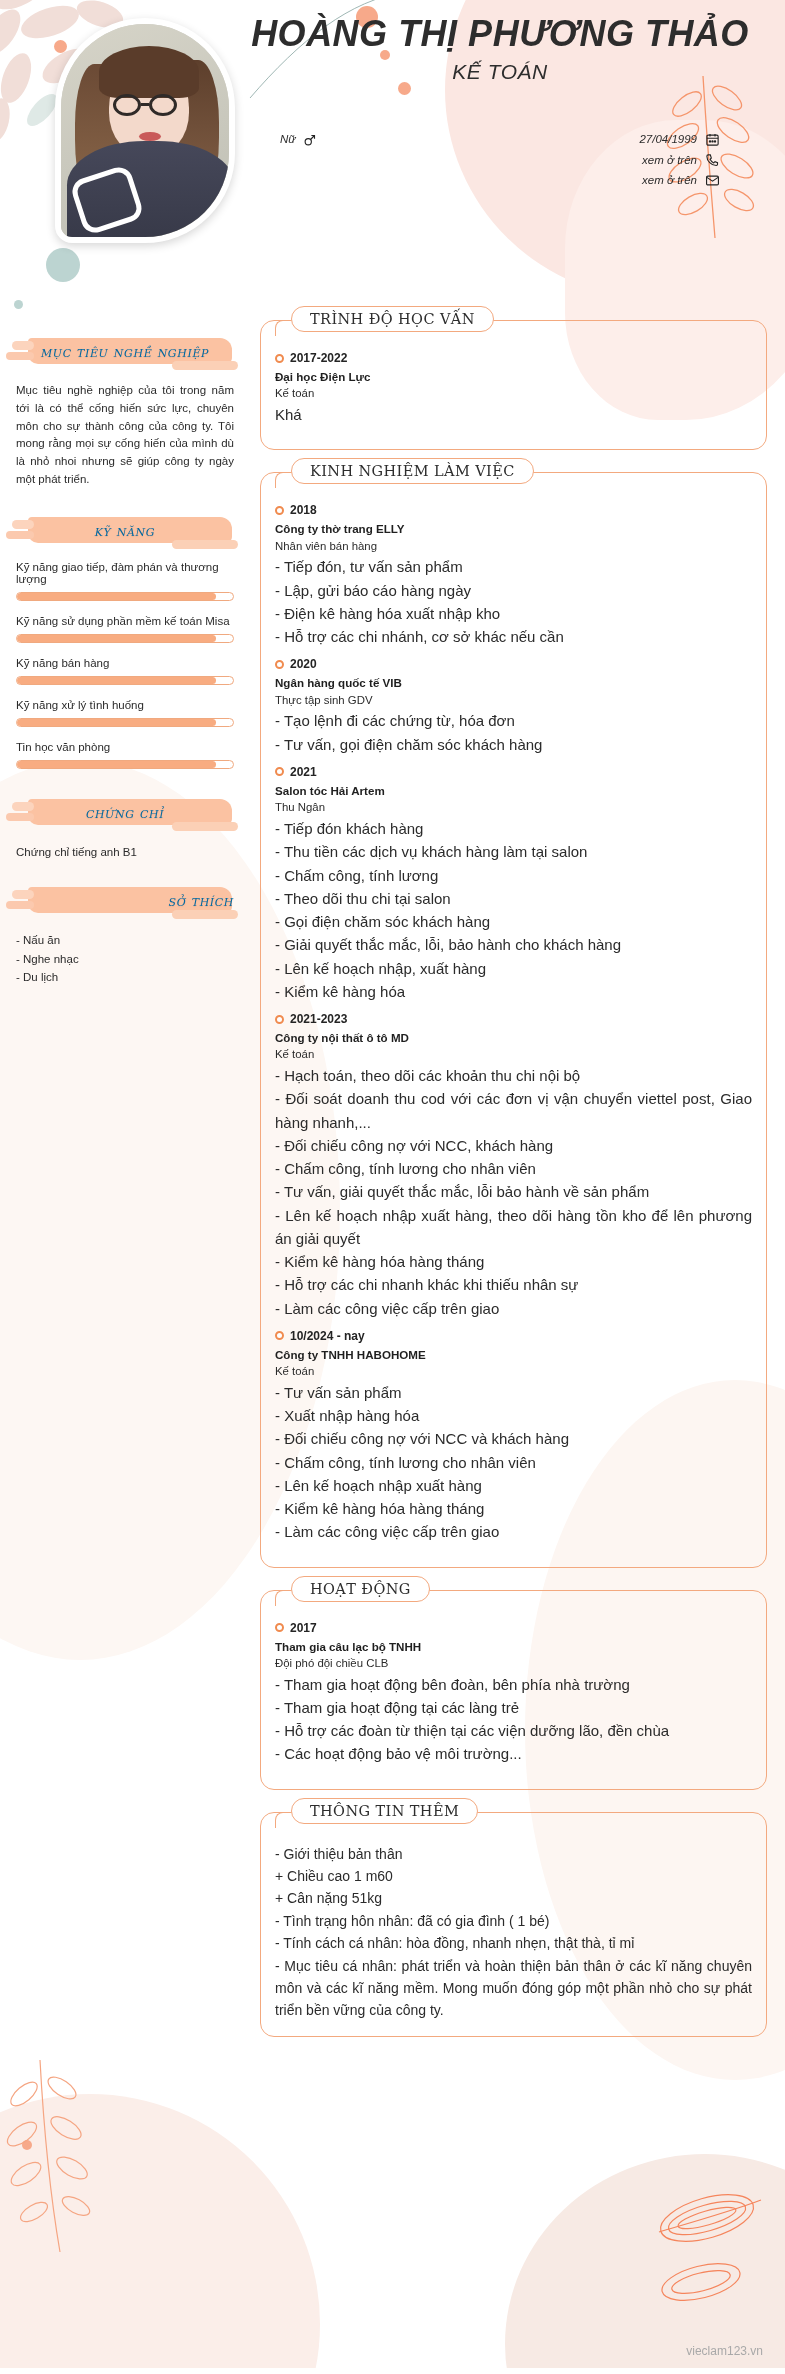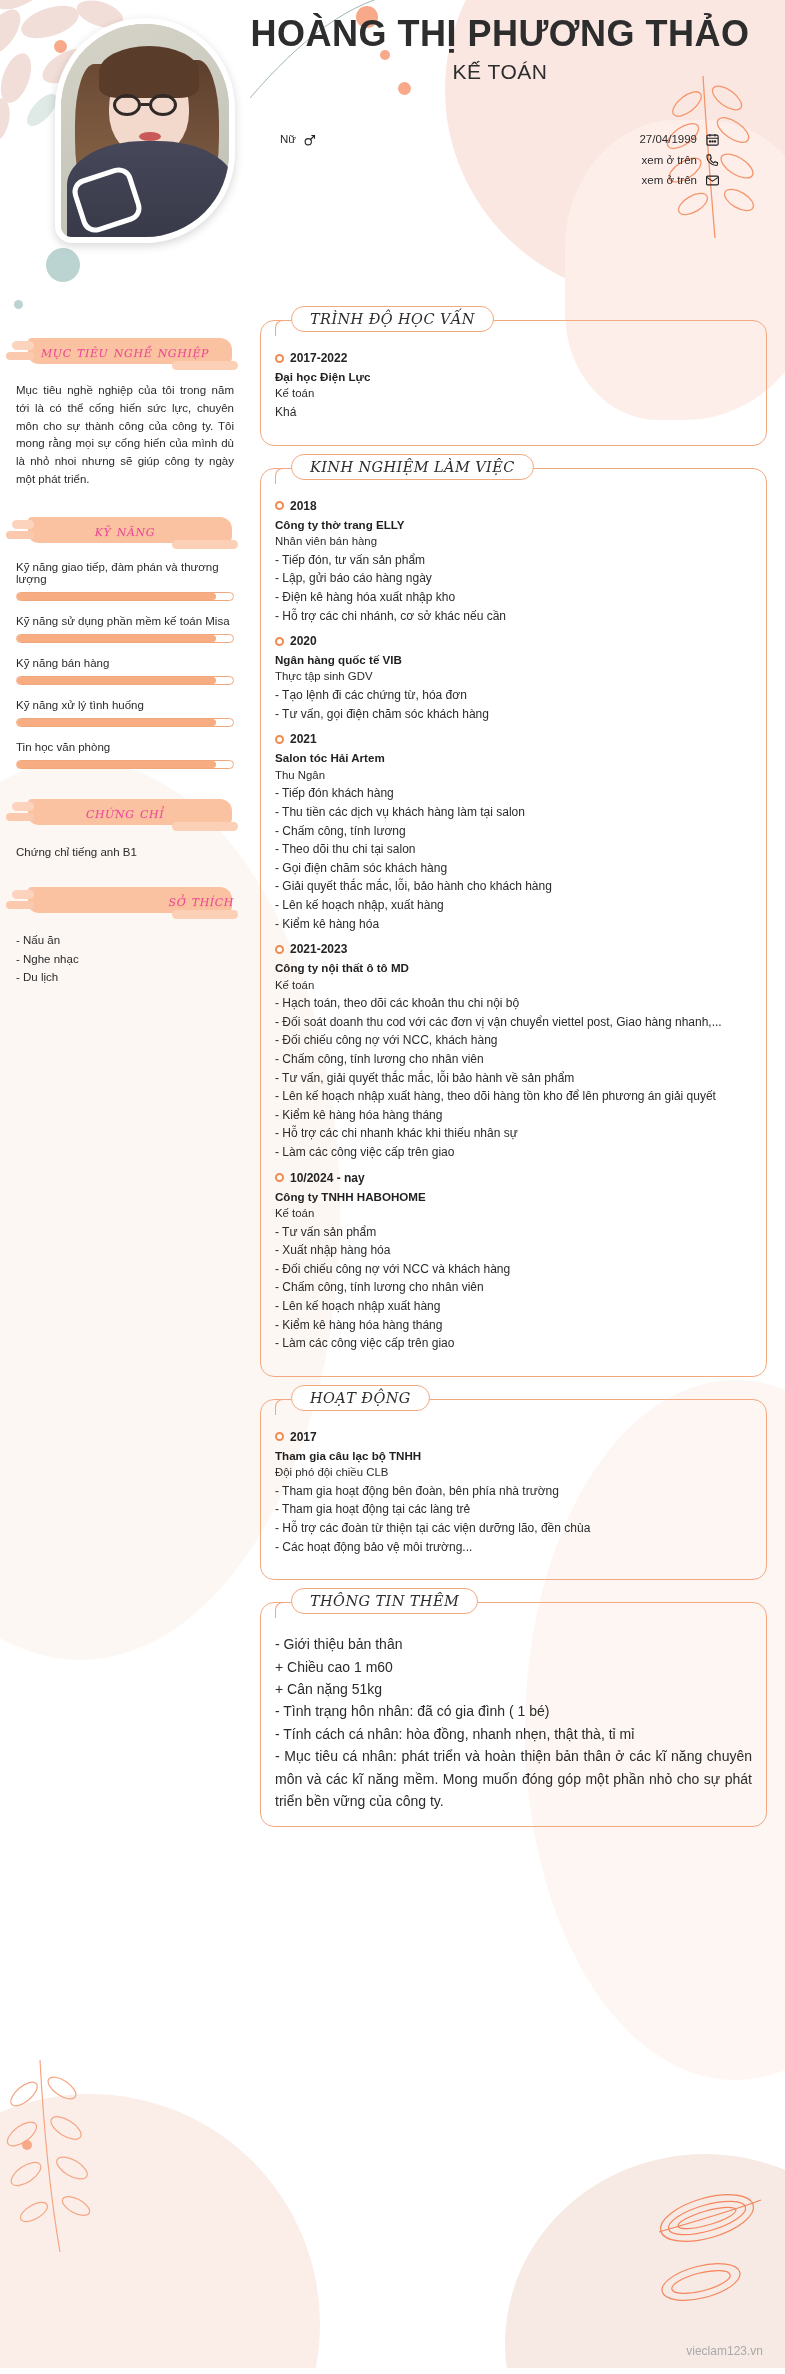--- a/index.html
+++ b/index.html
@@ -54,21 +54,21 @@
   }
   .leaf-tr { position: absolute; right: 10px; top: 70px; width: 120px; height: 170px; }
   .leaf-bl { position: absolute; left: 0px; bottom: 120px; width: 130px; height: 200px; }
   .leaf-br { position: absolute; right: 12px; bottom: 40px; width: 130px; height: 160px; }
   .thin-curve { position: absolute; left: 230px; top: -10px; width: 180px; height: 150px; }
 
   
   .page { position: relative; z-index: 2; width: 785px; height: 2374px; }
 
   
-  .header { position: relative; height: 320px; }
+  .header { position: relative; height: 320px; font-style: italic; }
   .photo-wrap {
     position: absolute; left: 55px; top: 18px;
     width: 180px; height: 225px;
   }
   .photo-frame {
     position: absolute; inset: 0;
     border: 6px solid #ffffff;
     border-radius: 95px 95px 95px 18px;
     overflow: hidden;
     box-shadow: 0 3px 10px rgba(0,0,0,.16);
@@ -136,21 +136,21 @@
     content:""; position: absolute; left: -22px; top: 14px;
     width: 28px; height: 8px; background: #fbc9ae; border-radius: 6px;
   }
   .brush .tail {
     position: absolute; right: -4px; bottom: 0px;
     width: 66px; height: 9px; background: #fbd0b6; border-radius: 6px;
   }
   .brush .btxt {
     position: relative; z-index: 3;
     font-family: "DejaVu Serif", serif; font-style: italic;
-    font-size: 15px; color: #ec4899; letter-spacing: .6px;
+    font-size: 15px; color: #0369a1; letter-spacing: .6px;
     text-transform: lowercase; font-variant: small-caps; font-weight: 400;
     text-shadow: 0 1px 1px rgba(210,130,100,.25);
   }
 
   .l-para { font-size: 11.5px; line-height: 1.55; text-align: justify; color: #2b2b2b; }
   .l-item { font-size: 11.5px; line-height: 1.6; color: #2b2b2b; }
 
   .skill { margin-bottom: 14px; }
   .skill-name { font-size: 11.5px; color: #2b2b2b; margin-bottom: 7px; }
   .bar {
@@ -166,21 +166,21 @@
     border-radius: 14px;
     padding: 30px 14px 14px 14px;
     margin-bottom: 22px;
   }
   .card-title {
     position: absolute; left: 30px; top: -15px;
     background: #ffffff;
     border: 1px solid #f3a97f;
     border-radius: 16px;
     padding: 4px 18px;
-    font-family: "DejaVu Serif", serif; font-style: italic;
+    font-family: "DejaVu Serif", serif; 
     font-size: 14.5px; color: #2d2d2d; white-space: nowrap;
     font-variant: small-caps; letter-spacing: .4px;
   }
   .card-notch {
     position: absolute; left: 14px; top: -1px;
     width: 18px; height: 16px;
     border-left: 1px solid #f3a97f;
     border-top: 1px solid #f3a97f;
     border-radius: 8px 0 0 0;
     background: transparent;
@@ -190,21 +190,21 @@
   .entry-date {
     display: flex; align-items: center; gap: 6px;
     font-size: 12px; font-weight: 700; color: #242424; margin-bottom: 3px;
   }
   .bullet-ring {
     width: 9px; height: 9px; border: 2.2px solid #f08b4f;
     border-radius: 50%; background: #fff; flex: 0 0 9px;
   }
   .entry-org { font-size: 11.6px; font-weight: 700; color: #1f1f1f; line-height: 1.5; }
   .entry-role { font-size: 11.4px; color: #2b2b2b; line-height: 1.55; }
-  .entry-li { font-size: 12px; color: #2b2b2b; line-height: 1.55; text-align: justify; }
+  .entry-li { font-size: 15px; color: #2b2b2b; line-height: 1.55; text-align: justify; }
   .plain-li { font-size: 14px; color: #2b2b2b; line-height: 1.6; text-align: justify; }
 
   .watermark {
     position: absolute; right: 22px; bottom: 16px;
     font-size: 12px; color: #a9a9a9; z-index: 5;
   }
   .footer-bar { position: absolute; left:0; right:0; bottom:0; height: 6px; background:#ffffff; z-index: 6;}
 </style>
 </head>
 <body>

